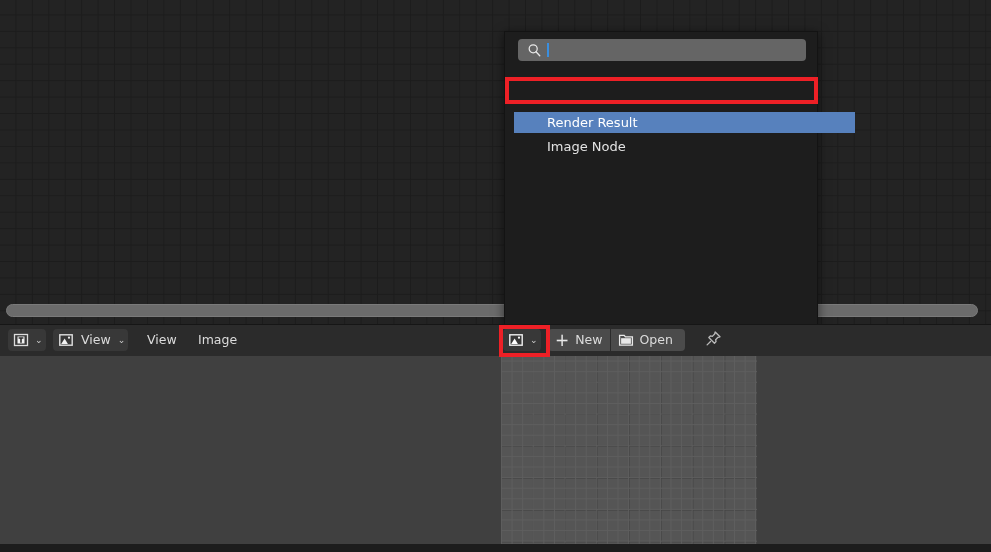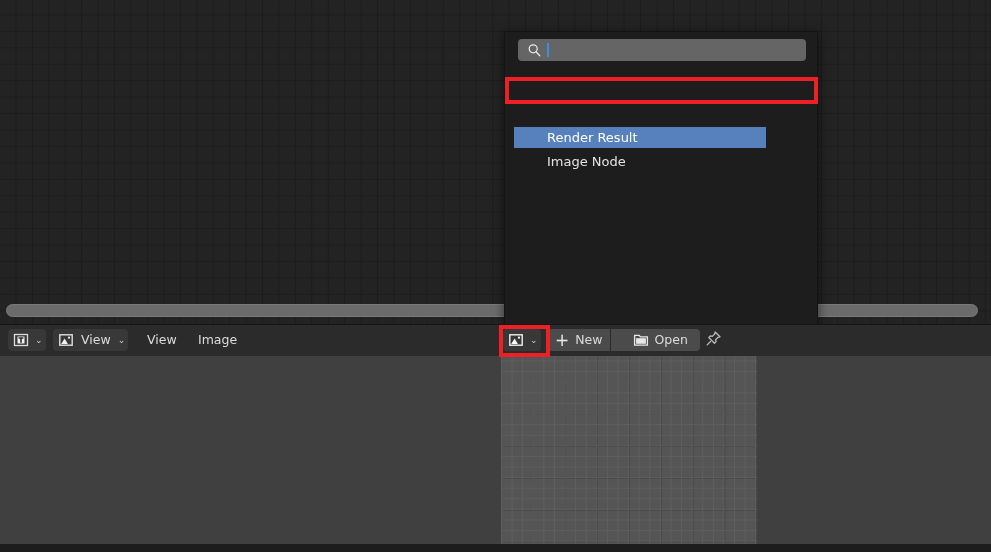--- a/index.html
+++ b/index.html
@@ -105,29 +105,28 @@
     color: #e6e6e6;
     line-height: 22px;
     padding-left: 2px;
     white-space: nowrap;
     overflow: hidden;
   }
 
   .popup-item {
     position: absolute;
     left: 9px;
-    width: 252px;
+    width: 341px;
     height: 21px;
     line-height: 21px;
     font-size: 13px;
     color: #e3e3e3;
     padding-left: 33px;
     box-sizing: border-box;
     white-space: nowrap;
-    margin-top: 15px;
   }
   .popup-item.selected {
     background: #5781bd;
     color: #ffffff;
   }
   #popup-item-0 { top: 80px; }
   #popup-item-1 { top: 104px; }
 
   
   .annot-box {
@@ -352,21 +351,21 @@
     </span>
     <span class="chev">⌄</span>
   </div>
 
   <div class="btn-group" id="new-open-group">
     <span class="icon-btn" style="padding-left:7px;">
       <span style="font-size:17px;color:#e8e8e8;line-height:22px;">+</span>
       <span class="btn-label">New</span>
     </span>
     <span class="tool-sep"></span>
-    <span class="icon-btn" style="padding-left:22px;padding-right:8px;">
+    <span class="icon-btn" style="padding-left:7px;padding-right:8px;">
       <span style="display:flex;align-items:center;">
         <svg width="16" height="16" viewBox="0 0 16 16">
           <path d="M1.6 3.4 h4.6 l1.2 1.5 h7 v8.2 h-12.8 z" fill="none" stroke="#e8e8e8" stroke-width="1.3"></path>
           <rect x="3.1" y="6.2" width="9.8" height="5.6" fill="#e8e8e8"></rect>
         </svg>
       </span>
       <span class="btn-label">Open</span>
     </span>
   </div>
 

